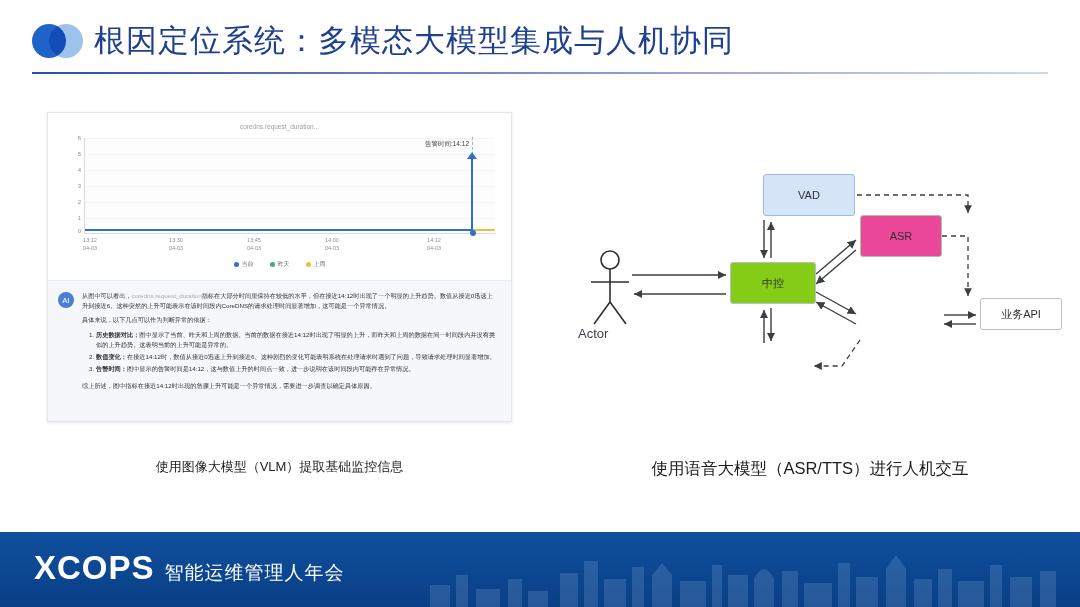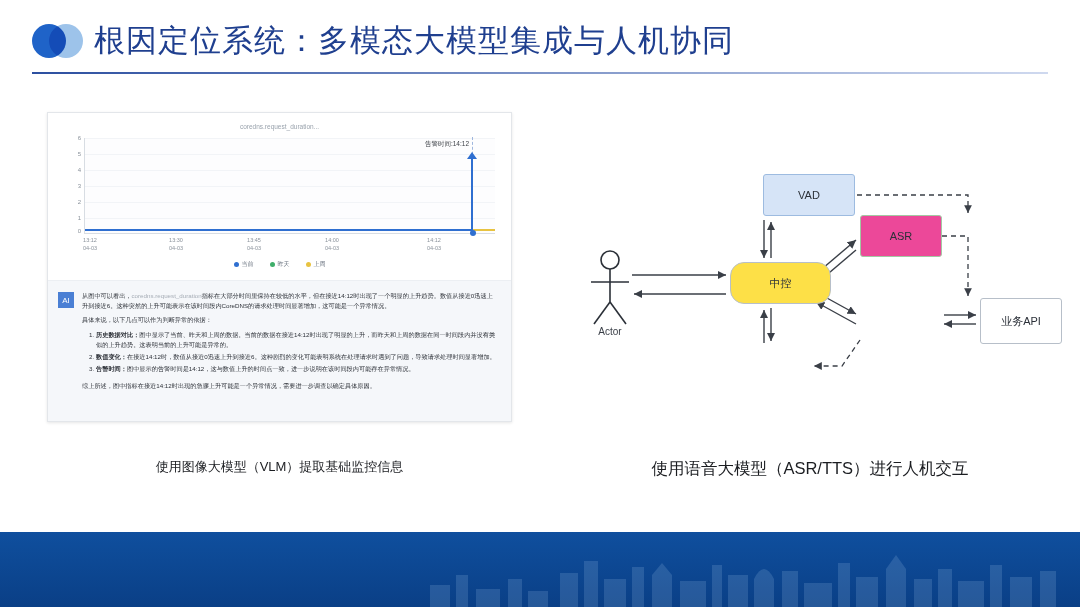--- a/index.html
+++ b/index.html
@@ -97,49 +97,49 @@
     display:flex; justify-content:center; gap:16px; margin-top:2px;
   }
   .legend-item { display:flex; align-items:center; font-size:6px; color:#6b7480; }
   .legend-dot { width:5px; height:5px; border-radius:50%; margin-right:3px; }
 
   .text-box {
     background:#f5f7fa; padding:10px 14px 10px 34px; position:relative;
     height:142px;
   }
   .ai-badge {
-    position:absolute; left:10px; top:11px; width:16px; height:16px; border-radius:0;
+    position:absolute; left:10px; top:11px; width:16px; height:16px; border-radius:8px;
     background:#4a7fd4; color:#fff; font-size:8px; display:flex;
     align-items:center; justify-content:center;
   }
   .tp { font-size:6.2px; color:#2d3138; line-height:1.65; margin:0 0 4px 0; }
   .tp .muted { color:#a6adb6; }
   .tp-list { margin:0; padding-left:14px; }
   .tp-list li { font-size:6.2px; color:#2d3138; line-height:1.65; margin-bottom:2px; }
   .tp-list li b { font-weight:bold; }
 
   
   .right-fig {
     position:absolute; left:560px; top:112px; width:500px; height:310px;
   }
   .node {
     position:absolute; border:1px solid #9aa7bd; border-radius:3px;
     display:flex; align-items:center; justify-content:center;
     font-size:11px; color:#2b3038; background:#fff;
   }
   .n-vad { left:170px; top:62px; width:92px; height:42px; background:#d6e4f7; border-color:#9dbbe0;margin-left:33px;}
   .n-asr { left:300px; top:103px; width:82px; height:42px; background:#ec4899; border-color:#a3c8a3;}
-  .n-ctrl{ left:170px; top:150px; width:101px; height:42px; background:#fde047; border-color:#b7bfc9;border-radius:14px;}
+  .n-ctrl{ left:170px; top:150px; width:86px; height:42px; background:#84cc16; border-color:#b7bfc9;}
   .n-llm { left:300px; top:186px; width:82px; height:42px; background:#f5d9c0; border-color:#dcb694;}
   .n-tts { left:170px; top:233px; width:82px; height:42px; background:#cce8ea; border-color:#9fcbd0;}
-  .n-api { left:420px; top:186px; width:82px; height:46px; background:#ffffff; border-color:#b7bfc9;}
+  .n-api { left:420px; top:186px; width:82px; height:32px; background:#ffffff; border-color:#b7bfc9;}
 
   .actor-label {
-    position:absolute; left:18px; top:214px; width:64px; text-align:center;
-    font-size:10px; color:#3a3f47;
+    position:absolute; left:18px; top:214px; width:64px; text-align:left;
+    font-size:13px; color:#3a3f47;
   }
 
   
   .cap-left {
     position:absolute; left:47px; top:458px; width:465px; text-align:center;
     font-size:13px; color:#1b1d21;
   }
   .cap-right {
     position:absolute; left:560px; top:458px; width:500px; text-align:center;
     font-size:16.5px; color:#1b1d21;
@@ -335,13 +335,17 @@
       <rect x="990" y="20" width="12" height="42"></rect>
       <rect x="1010" y="32" width="22" height="30"></rect>
       <rect x="1040" y="26" width="16" height="36"></rect>
       <rect x="430" y="40" width="20" height="22"></rect>
       <rect x="456" y="30" width="12" height="32"></rect>
       <rect x="476" y="44" width="24" height="18"></rect>
       <rect x="508" y="34" width="14" height="28"></rect>
       <rect x="528" y="46" width="20" height="16"></rect>
     </g>
   </svg>
+  <div class="footer-brand">
+    <span class="brand-x">XCOPS</span>
+    <span class="brand-sub">智能运维管理人年会</span>
+  </div>
 </div>
 
 </body></html>

